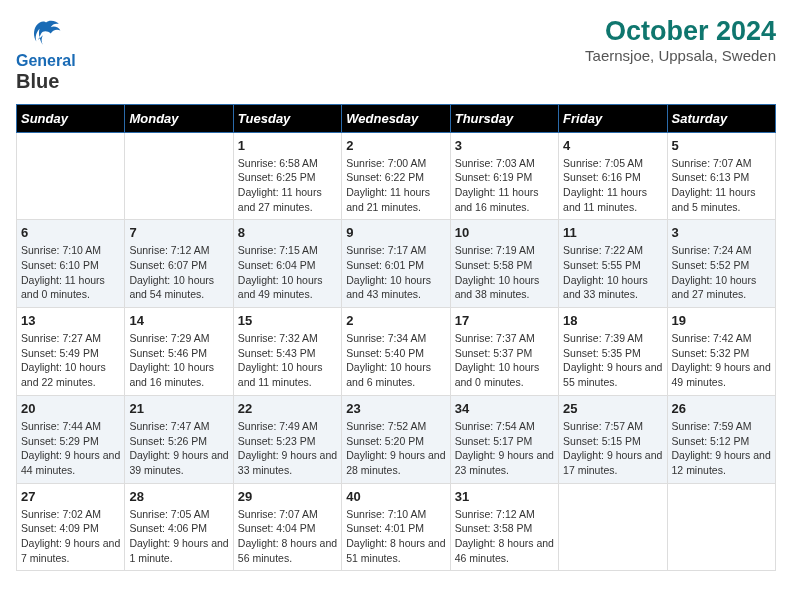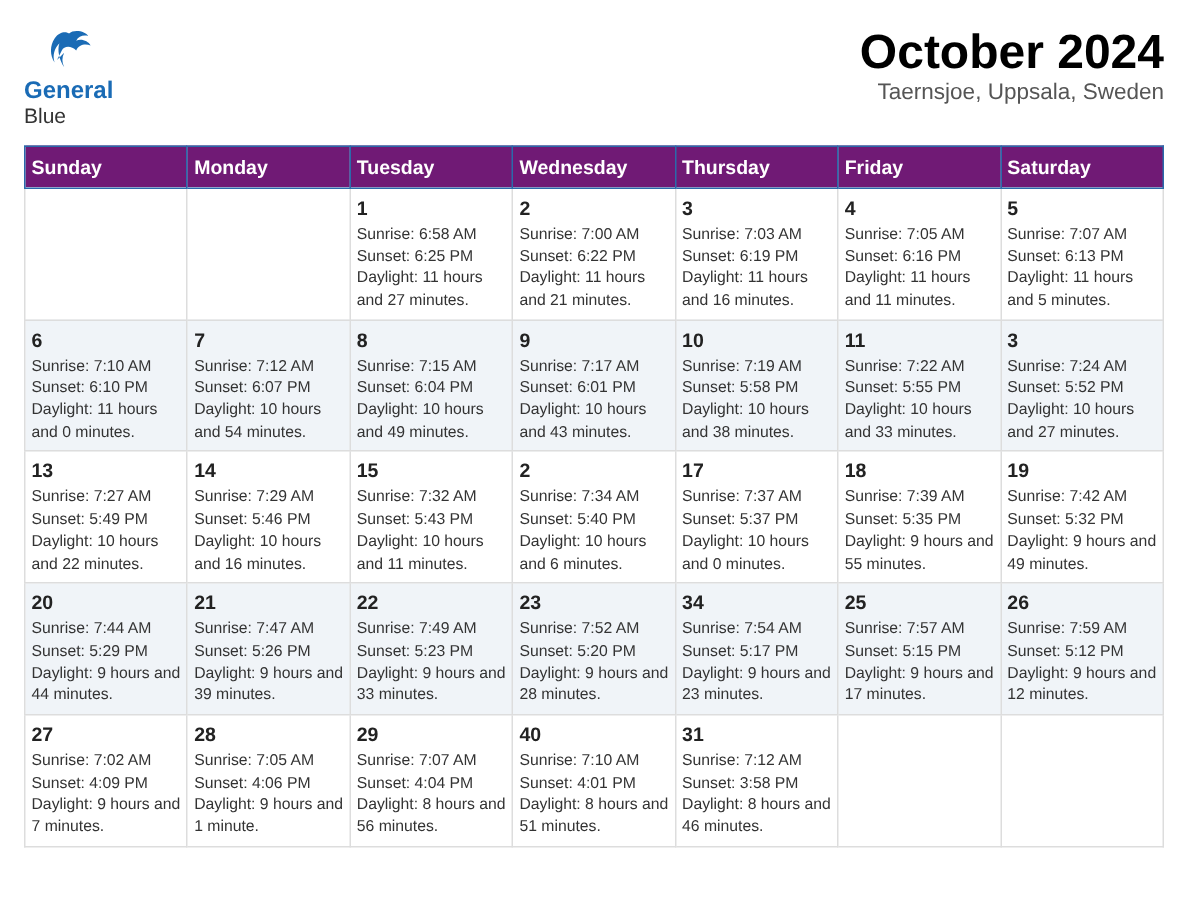--- a/index.html
+++ b/index.html
@@ -23,36 +23,37 @@
       flex-direction: column;
     }
     .logo-bird {
       width: 32px;
       height: 32px;
     }
     .title-block {
       text-align: right;
     }
     .month-title {
-      font-size: 32px;
+      font-size: 27px;
       font-weight: bold;
-      color: #000000;
+      color: #0f766e;
     }
     .subtitle {
       font-size: 15px;
       color: #555;
     }
     table {
       width: 100%;
       border-collapse: collapse;
       font-size: 11px;
     }
     thead tr {
-      background-color: #701a75;
+      background-color: #000000;
       color: #fff;
+      font-style: italic;
     }
     thead th {
       padding: 6px 4px;
       text-align: left;
       font-size: 13px;
       font-weight: 600;
       border: 1px solid #2a6aaa;
     }
     tbody tr {
       border-bottom: 1px solid #ccc;
@@ -90,21 +91,21 @@
 
 <div class="header">
   <div class="logo">
     <svg class="logo-bird" viewBox="0 0 40 40" xmlns="http://www.w3.org/2000/svg">
       <path d="M20 8 C24 4, 34 6, 36 10 C32 9, 28 10, 26 14 C30 12, 36 14, 38 18 C34 16, 28 17, 26 22 C22 18, 16 18, 14 22 L10 30 L16 24 C14 28, 14 32, 16 36 C12 30, 10 22, 12 16 C8 20, 6 26, 8 32 C4 26, 4 18, 8 12 C12 6, 18 6, 20 8Z" fill="#1a6bb5"></path>
     </svg>
     <div>
       <div style="font-size:16px;font-weight:bold;color:#333;line-height:1.1;">
         <span style="color:#1a6bb5;">General</span>
       </div>
-      <div style="font-size:14px;font-weight:normal;color:#333;line-height:1.1;">Blue</div>
+      <div style="font-size:20px;font-weight:bold;color:#333;line-height:1.1;">Blue</div>
     </div>
   </div>
   <div class="title-block">
     <div class="month-title">October 2024</div>
     <div class="subtitle">Taernsjoe, Uppsala, Sweden</div>
   </div>
 </div>
 
 <table>
   <thead>

